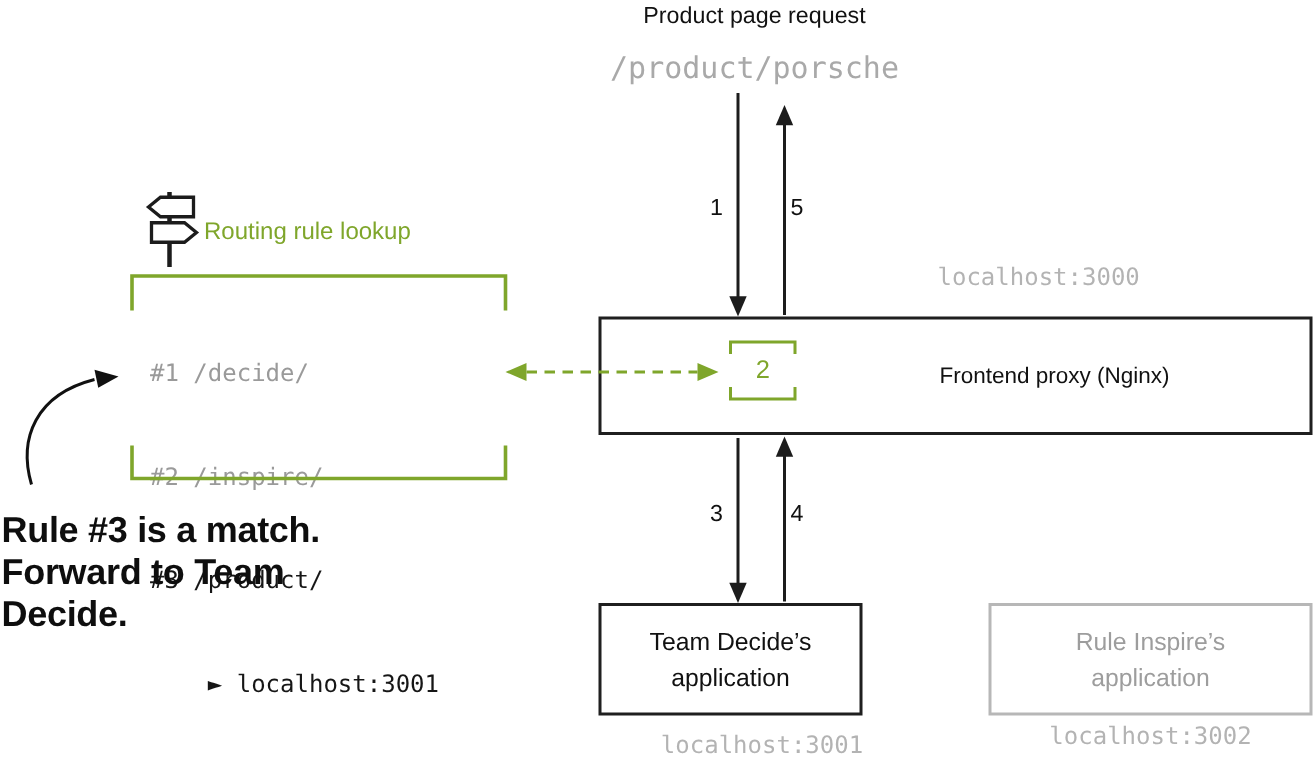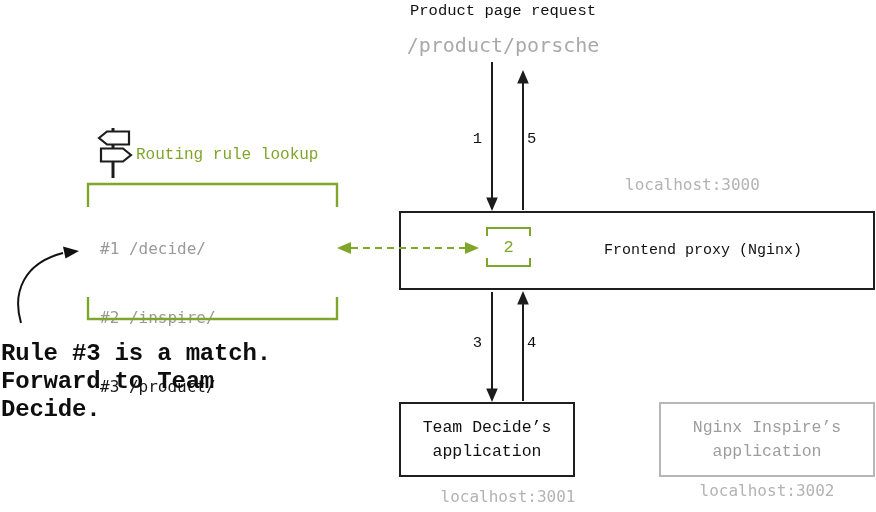--- a/index.html
+++ b/index.html
@@ -1,20 +1,20 @@
 <!DOCTYPE html>
 <html><head>
 <meta charset="utf-8">
 <style>
   html,body{margin:0;padding:0;background:#fff;}
   .stage{
     position:relative;width:876px;height:512px;background:#ffffff;overflow:hidden;
     font-family:"Liberation Sans",sans-serif;color:#1c1c1c;
   }
-  .abs{position:absolute;font-family:Liberation Mono, monospace;}
+  .abs{position:absolute;}
   .mono{font-family:"DejaVu Sans Mono",monospace;}
   .center{text-align:center;}
   
   .txt{z-index:2;}
   .lines{position:absolute;left:0;top:0;z-index:5;pointer-events:none;}
   
   .req-title{left:380px;top:2px;width:246px;font-size:15.5px;color:#111;}
   .req-path{left:380px;top:33px;width:246px;font-size:20px;color:#a9a9a9;}
   
   .host{font-size:16px;color:#b3b3b3;}
@@ -109,33 +109,34 @@
   <div class="abs txt host host3000 mono">localhost:3000</div>
   <div class="abs txt proxy-box"></div>
   <div class="abs txt proxy-label">Frontend proxy (Nginx)</div>
   <div class="abs txt match-step">2</div>
 
   <div class="abs txt routing-heading">Routing rule lookup</div>
   <div class="abs txt rules mono">
     <div class="rule">#1 /decide/</div>
     <div class="rule">#2 /inspire/</div>
     <div class="rule matched">#3 /product/</div>
+    <div class="rule matched">    ► localhost:3001</div>
     
   </div>
 
   <div class="abs txt note">
     <div>Rule #3 is a match.</div>
     <div>Forward to Team Decide.</div>
   </div>
 
   <div class="abs txt app-box app-decide">
     <div>Team Decide’s</div>
     <div>application</div>
   </div>
   <div class="abs txt center host host3001 mono">localhost:3001</div>
 
   <div class="abs txt app-box app-inspire">
-    <div>Nginx Inspire’s</div>
+    <div>Rule Inspire’s</div>
     <div>application</div>
   </div>
   <div class="abs txt center host host3002 mono">localhost:3002</div>
 
 </div>
 
 </body></html>

